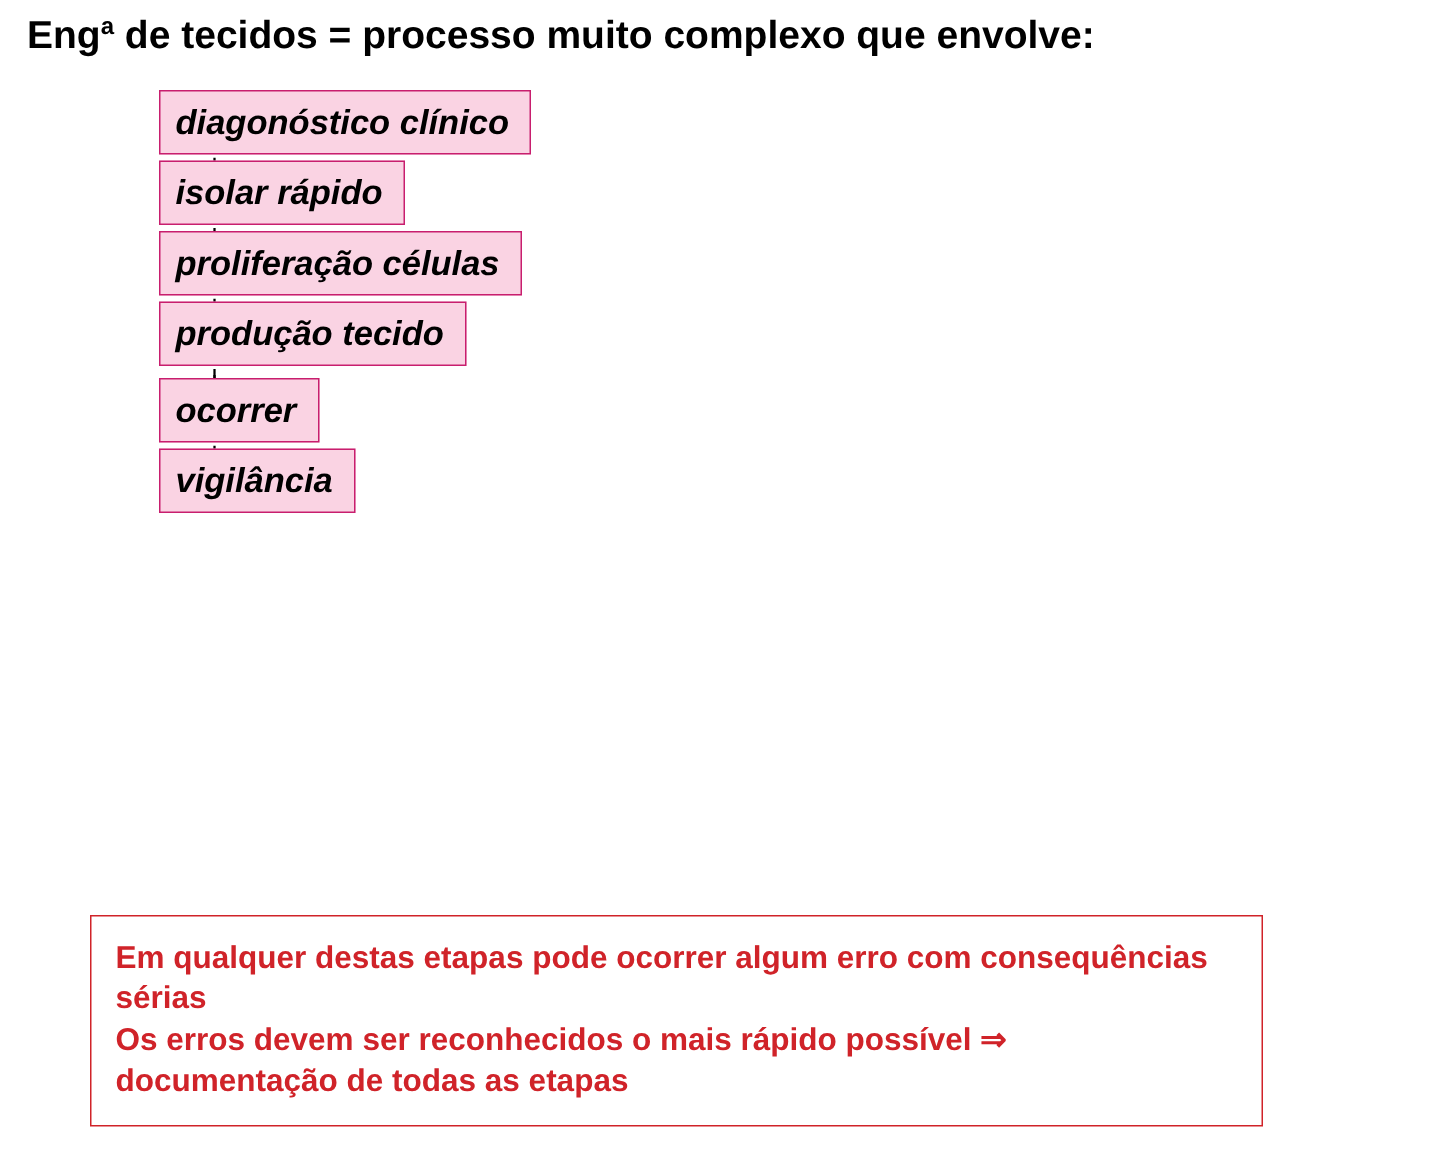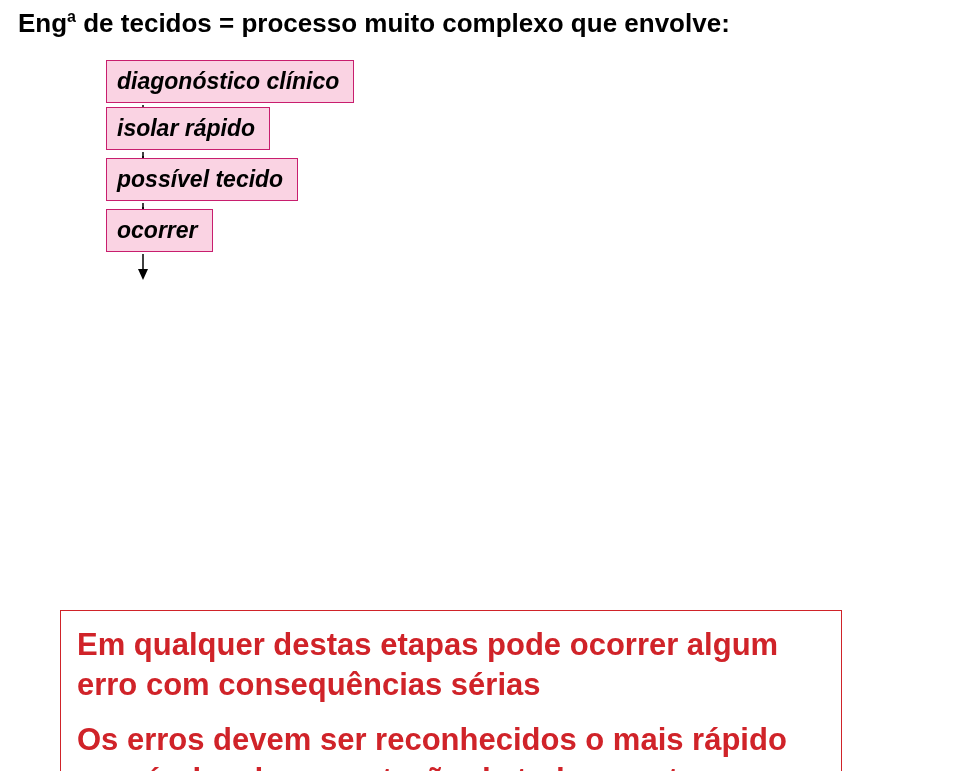--- a/index.html
+++ b/index.html
@@ -41,26 +41,26 @@
   .arrow svg { display: block; }
   .annotation {
     position: absolute;
     left: 60px;
     top: 610px;
     width: 782px;
     border: 1.5px solid #d02329;
     padding: 14px 16px 16px 16px;
   }
   .annotation p {
-    font-size: 31px;
+    font-size: 21px;
     font-weight: bold;
     color: #d02329;
     line-height: 1.3;
   }
-  .annotation p + p { margin-top: 14px; }
+  .annotation p + p { }
 </style>
 </head>
 <body>
 
 <div class="page">
 
   <div class="title">
     <span>Eng</span><span class="superscript">a</span><span> de tecidos = processo muito complexo que envolve:</span>
   </div>
 
@@ -75,28 +75,29 @@
     </span>
 
     <div class="step">isolar rápido</div>
     <span class="arrow">
       <svg width="14" height="26">
           <line x1="7" y1="0" x2="7" y2="17" stroke="#000" stroke-width="1.5"></line>
           <polygon points="7,26 2,15 12,15" fill="#000"></polygon>
         </svg>
     </span>
 
+    <div class="step">proliferação células</div>
     <span class="arrow">
       <svg width="14" height="26">
           <line x1="7" y1="0" x2="7" y2="17" stroke="#000" stroke-width="1.5"></line>
           <polygon points="7,26 2,15 12,15" fill="#000"></polygon>
         </svg>
     </span>
 
-    <div class="step">possível tecido</div>
+    <div class="step">produção tecido</div>
     <span class="arrow">
       <svg width="14" height="26">
           <line x1="7" y1="0" x2="7" y2="17" stroke="#000" stroke-width="1.5"></line>
           <polygon points="7,26 2,15 12,15" fill="#000"></polygon>
         </svg>
     </span>
 
     <span class="arrow">
       <svg width="14" height="26">
           <line x1="7" y1="0" x2="7" y2="17" stroke="#000" stroke-width="1.5"></line>
@@ -105,20 +106,21 @@
     </span>
 
     <div class="step">ocorrer</div>
     <span class="arrow">
       <svg width="14" height="26">
           <line x1="7" y1="0" x2="7" y2="17" stroke="#000" stroke-width="1.5"></line>
           <polygon points="7,26 2,15 12,15" fill="#000"></polygon>
         </svg>
     </span>
 
+    <div class="step">vigilância</div>
 
   </div>
 
   <div class="annotation">
     <p>Em qualquer destas etapas pode ocorrer algum erro com consequências sérias</p>
     <p>Os erros devem ser reconhecidos o mais rápido possível ⇒ documentação de todas as etapas</p>
   </div>
 
 </div>
 

